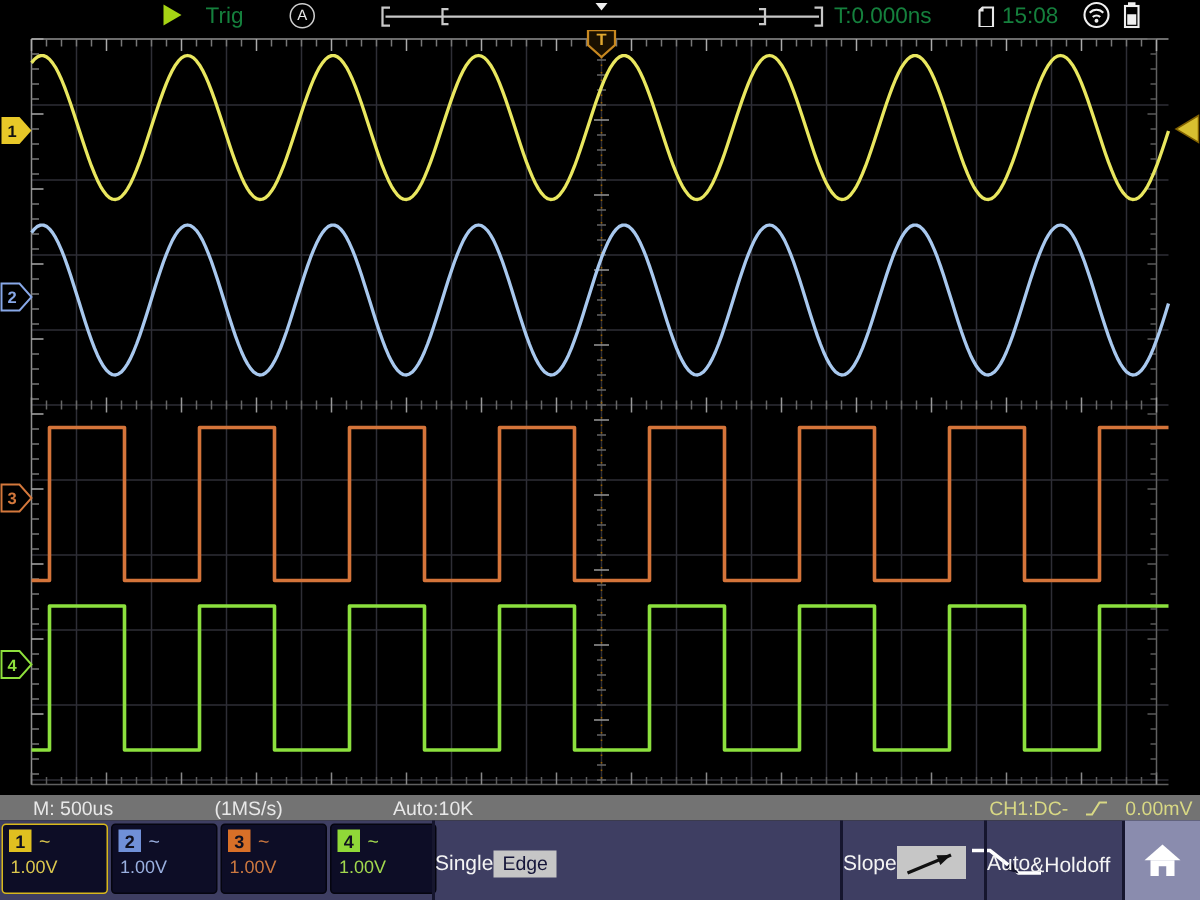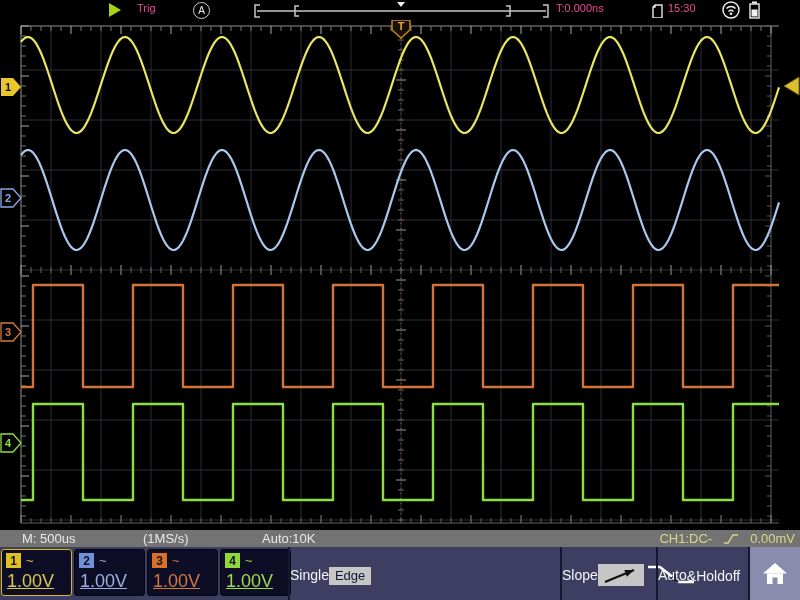--- a/index.html
+++ b/index.html
@@ -1,20 +1,20 @@
 <!DOCTYPE html>
 <html><head>
 <meta charset="utf-8">
 <style>
   html,body{margin:0;padding:0;background:#000;}
   .screen{position:relative;width:800px;height:600px;background:#000;overflow:hidden;
           font-family:"Liberation Sans",sans-serif;}
   
   .topbar{position:absolute;left:0;top:0;width:800px;height:20px;background:#000;}
-  .topbar .txt{position:absolute;top:2px;font-size:11px;color:#ec4899;white-space:nowrap;}
+  .topbar .txt{position:absolute;top:2px;font-size:15px;color:#15803d;white-space:nowrap;}
   .playico{position:absolute;left:108px;top:2px;}
   .circleA{position:absolute;left:193px;top:2px;width:15px;height:15px;border:1.5px solid #cfcfcf;
            border-radius:50%;color:#e8e8e8;font-size:10px;line-height:15px;text-align:center;}
   .hpos{position:absolute;left:250px;top:1px;}
   .lockico{position:absolute;left:650px;top:2px;}
   .wifiico{position:absolute;left:722px;top:1px;}
   .battico{position:absolute;left:748px;top:1px;}
   
   #scope-svg{position:absolute;left:0;top:20px;}
   
@@ -23,21 +23,21 @@
   .trigread{position:absolute;right:5px;top:0;height:17px;display:flex;align-items:center;gap:11px;
             font-size:13px;color:#d8d884;}
   
   .menubar{position:absolute;left:0;top:547px;width:800px;height:53px;background:#3e3e62;}
   .chbox{position:absolute;top:2px;width:69px;height:45px;background:#0d0d26;border:1px solid #05050f;
          border-radius:3px;}
   .chbox .row1{display:flex;align-items:center;gap:5px;margin:3px 0 0 4px;}
   .chdigit{width:15px;height:15px;display:flex;align-items:center;justify-content:center;
            font-size:12px;font-weight:bold;color:#101020;}
   .tilde{font-size:13px;}
-  .chscale{margin:3px 0 0 5px;font-size:18px;text-decoration:underline;}
+  .chscale{margin:3px 0 0 5px;font-size:12px;}
   .mcell{position:absolute;top:0;height:53px;border-left:2px solid #16162e;box-sizing:border-box;
          display:flex;flex-direction:row;align-items:center;}
   .mlabel{font-size:14px;color:#f4f4f4;margin-top:3px;}
   .chip{background:#c6c6c6;color:#16163a;font-size:13px;padding:0 6px;margin-top:5px;line-height:18px;}
   .sloperow{display:flex;align-items:center;gap:2px;margin-top:3px;}
   .slopechip{background:#c6c6c6;width:46px;height:22px;display:flex;align-items:center;justify-content:center;}
   .homecell{position:absolute;left:748px;top:0;width:52px;height:53px;background:#8a8cae;
             display:flex;align-items:center;justify-content:center;border-left:2px solid #16162e;
             box-sizing:border-box;}
 </style>
@@ -58,21 +58,21 @@
       <path d="M293,4 H298 V16 H293" stroke="#c8c8c8" stroke-width="1.5" fill="none"></path>
       <path d="M49,5 H45 V15 H49" stroke="#c8c8c8" stroke-width="1.5" fill="none"></path>
       <path d="M256,5 H260 V15 H256" stroke="#c8c8c8" stroke-width="1.5" fill="none"></path>
       <polygon points="147,1 155,1 151,6" fill="#f0f0f0"></polygon>
     </svg>
     <span class="txt" style="left:556px">T:0.000ns</span>
     <svg class="lockico" width="14" height="16">
       <path d="M5,3 H12 V16 H3 V5 Z" stroke="#e8e8e8" stroke-width="1.4" fill="none"></path>
       <path d="M5,3 V5 H3" stroke="#e8e8e8" stroke-width="1.4" fill="none"></path>
     </svg>
-    <span class="txt" style="left:668px">15:30</span>
+    <span class="txt" style="left:668px">15:08</span>
     <svg class="wifiico" width="18" height="18">
       <circle cx="9" cy="9" r="8" stroke="#f0f0f0" stroke-width="1.4" fill="none"></circle>
       <path d="M4.5,7.5 A6,6 0 0 1 13.5,7.5" stroke="#f0f0f0" stroke-width="1.4" fill="none"></path>
       <path d="M6.5,10.4 A3.6,3.6 0 0 1 11.5,10.4" stroke="#f0f0f0" stroke-width="1.4" fill="none"></path>
       <circle cx="9" cy="12.8" r="1.3" fill="#f0f0f0"></circle>
     </svg>
     <svg class="battico" width="13" height="18">
       <rect x="4" y="0.5" width="5" height="2" fill="#f0f0f0"></rect>
       <rect x="2" y="3" width="9" height="14" stroke="#f0f0f0" stroke-width="1.4" fill="none"></rect>
       <rect x="3.5" y="8.5" width="6" height="7" fill="#f0f0f0"></rect>

